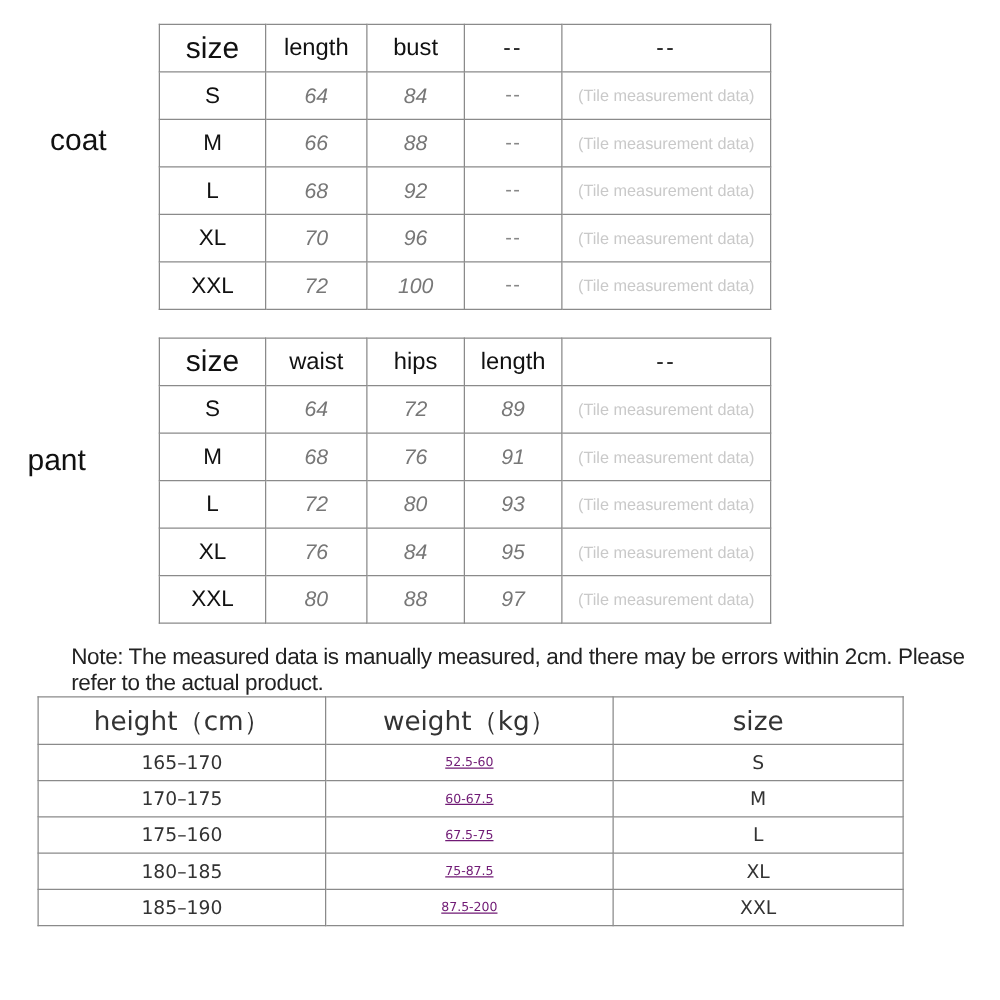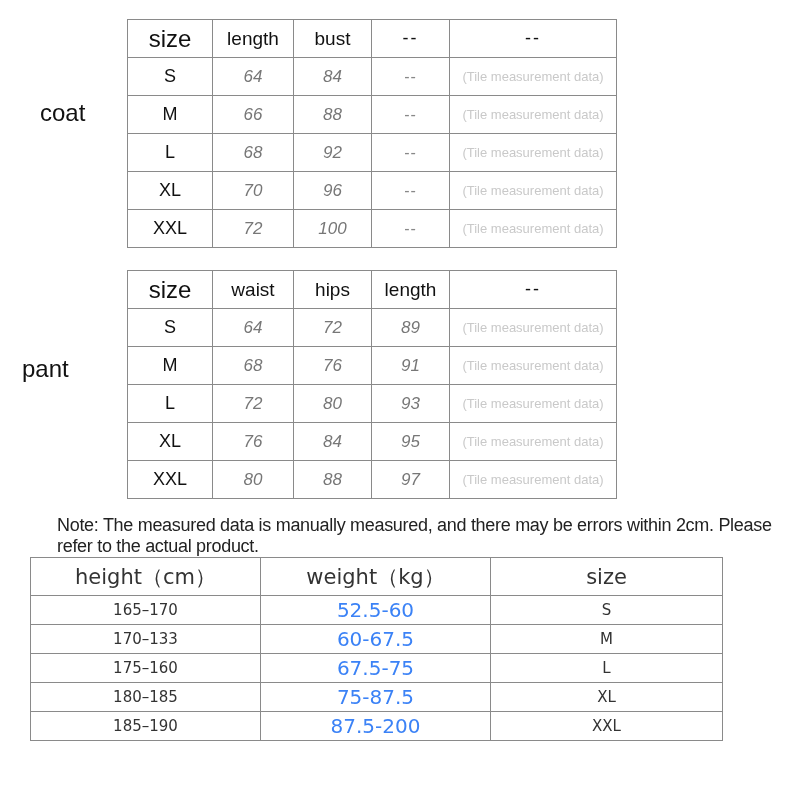--- a/index.html
+++ b/index.html
@@ -12,21 +12,21 @@
   .hdr td.size { font-size:24px; }
   .sz { font-size:18px; color:#111; }
   .num { font-size:17px; color:#777;font-style:italic; }
   .dash { font-size:16px; color:#888; letter-spacing:1px; }
   .tile { font-size:13px; color:#c9c9c9; }
   .hdr td.dashh { font-size:18px; letter-spacing:2px; }
   .note { position:absolute; left:57px; top:515px; font-size:18px; color:#222; letter-spacing:-0.3px; }
   .t3 td { height:28px; font-family:"DejaVu Sans", sans-serif; }
   .t3 .hdr3 td { height:37px; font-size:21px; color:#333; }
   .t3 .h { font-size:15px; color:#333; }
-  .t3 .w { font-size:20px; color:#3b82f6; }
+  .t3 .w { font-size:10px; color:#701a75;text-decoration:underline; }
   .t3 .s { font-size:15px; color:#333; }
 </style>
 </head>
 <body>
 
 <div class="label" style="left:40px;top:99px;">coat</div>
 
 <table class="t1" style="left:127px;top:19px;width:489px;">
   <colgroup>
       <col style="width:85px">
@@ -150,21 +150,21 @@
     <td>height（cm）</td>
     <td>weight（kg）</td>
     <td>size</td>
   </tr>
   <tr>
     <td class="h">165–170</td>
     <td class="w">52.5-60</td>
     <td class="s">S</td>
   </tr>
   <tr>
-    <td class="h">170–133</td>
+    <td class="h">170–175</td>
     <td class="w">60-67.5</td>
     <td class="s">M</td>
   </tr>
   <tr>
     <td class="h">175–160</td>
     <td class="w">67.5-75</td>
     <td class="s">L</td>
   </tr>
   <tr>
     <td class="h">180–185</td>

